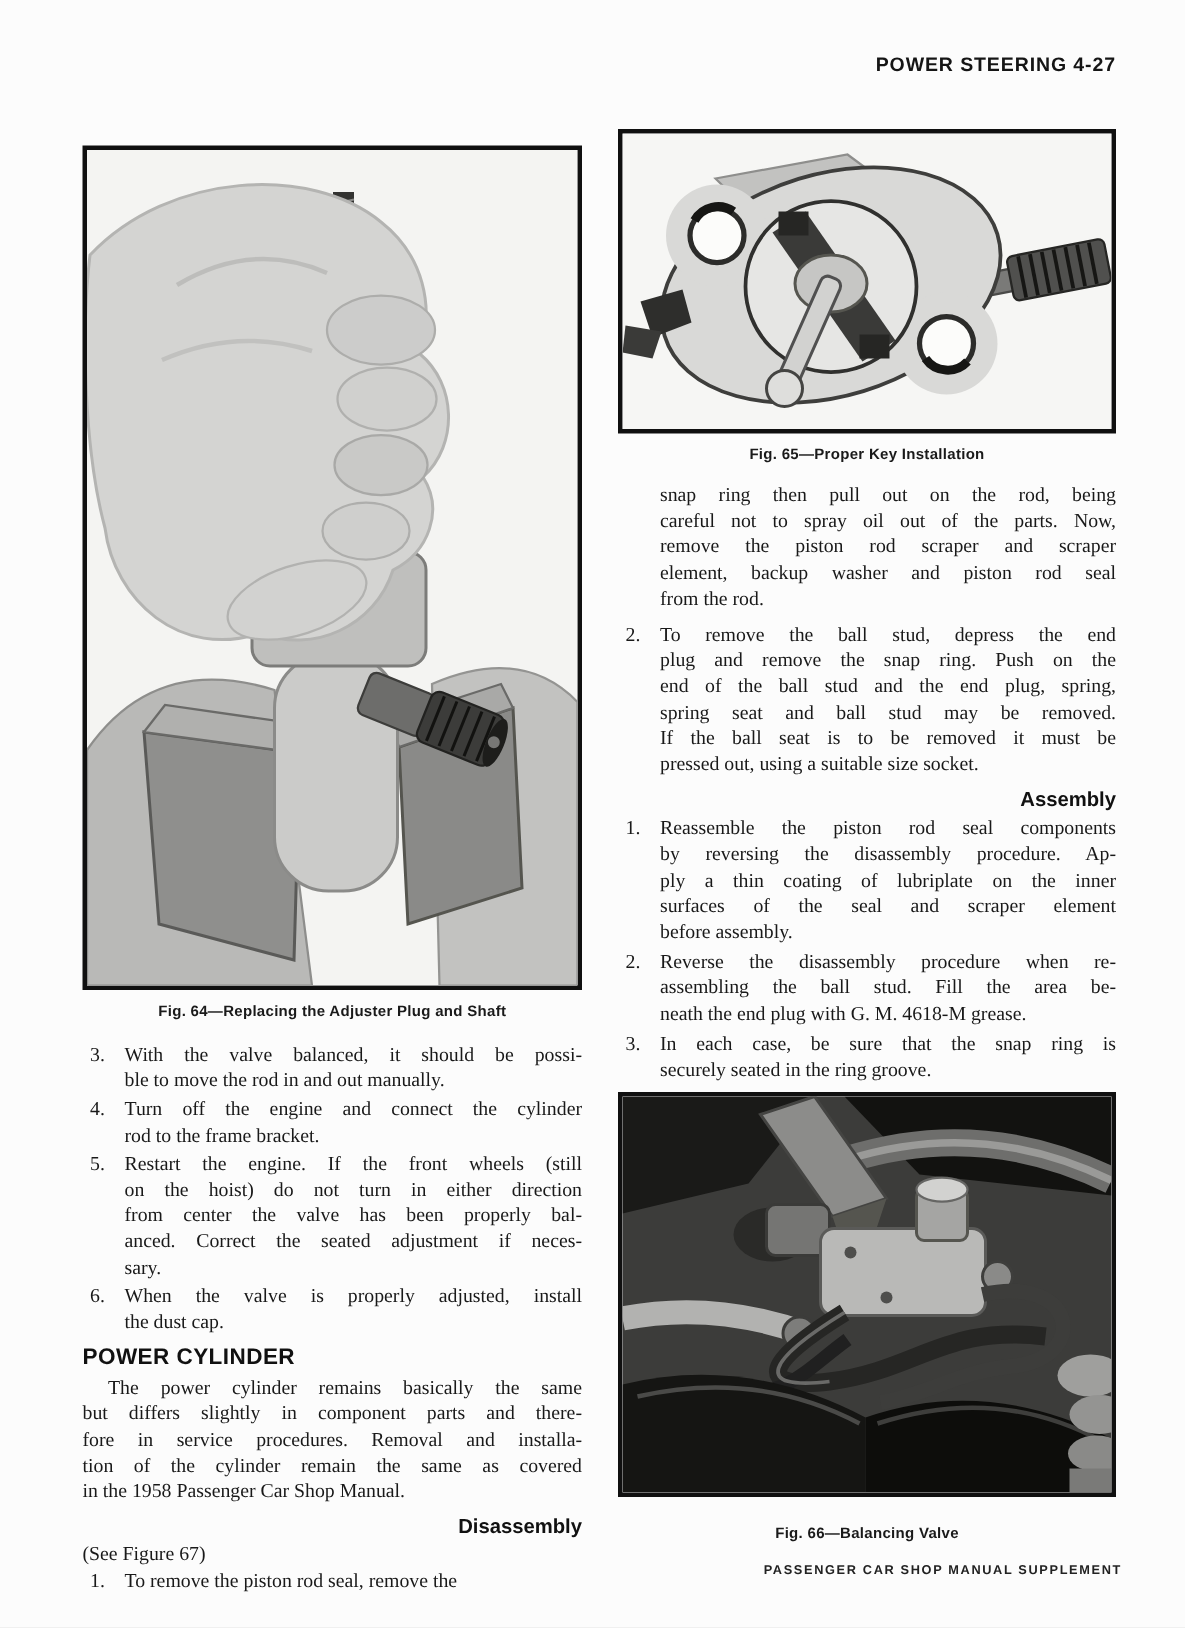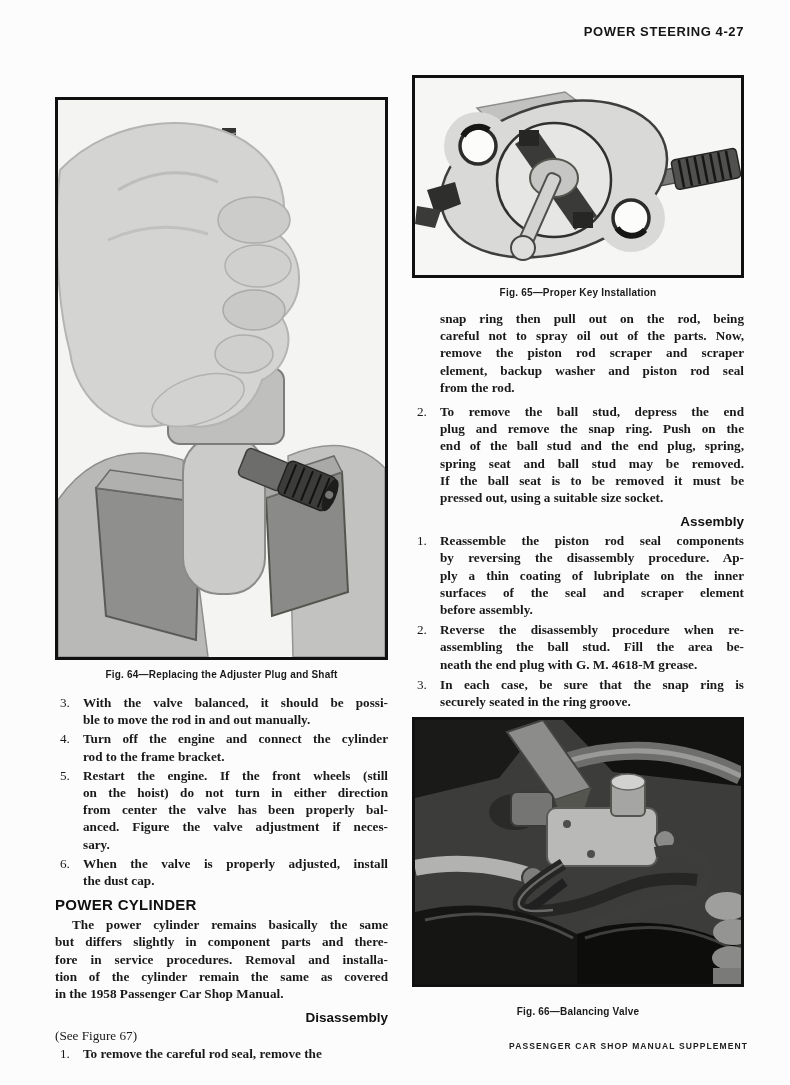--- a/index.html
+++ b/index.html
@@ -5,38 +5,38 @@
   html,body{margin:0;padding:0;background:#e8e8e8;}
   #page{
     position:relative;width:790px;height:1085px;margin:0 auto;
     background:#fcfcfc;color:#1c1c1c;overflow:hidden;
     font-family:"Liberation Serif","DejaVu Serif",serif;
   }
   .col-left{position:absolute;left:55px;top:12px;width:333px;}
   .col-right{position:absolute;left:412px;top:0;width:332px;}
 
   .page-header{
-    margin-top:24px;height:16px;text-align:right;
+    margin-top:35px;height:16px;text-align:right;
     font-family:"Liberation Sans","DejaVu Sans",sans-serif;
     font-weight:bold;font-size:13px;letter-spacing:.6px;color:#151515;
   }
 
   .figframe{border:3px solid #101010;background:#fff;overflow:hidden;}
   .fig64{margin-top:85px;width:327px;height:557px;}
   .fig65{margin-top:35px;width:326px;height:197px;}
   .fig66{margin-top:7px;width:326px;height:264px;}
 
   .caption{
     margin-top:9px;text-align:center;
     font-family:"Liberation Sans","DejaVu Sans",sans-serif;
     font-weight:bold;font-size:10px;letter-spacing:.2px;color:#1a1a1a;
   }
 
   .bodytext{font-size:13.2px;line-height:17.2px;color:#191919;}
-  .line{text-align:justify;text-align-last:justify;font-weight:bold;}
+  .line{text-align:justify;text-align-last:justify;}
   .line:last-child{text-align-last:left;}
   .indent .line:first-child{text-indent:17px;}
 
   .steps{margin-top:14px;}
   .step{position:relative;padding-left:28px;margin-bottom:2px;}
   .step .num{position:absolute;left:5px;top:0;}
   .hang{margin-left:28px;}
 
   .h-major{
     margin:7px 0 3px 0;
@@ -133,21 +133,21 @@
             <div class="line">Turn off the engine and connect the cylinder</div>
             <div class="line">rod to the frame bracket.</div>
           </div>
       </div>
         <div class="step">
         <span class="num">5.</span>
         <div class="step-body">
             <div class="line">Restart the engine. If the front wheels (still</div>
             <div class="line">on the hoist) do not turn in either direction</div>
             <div class="line">from center the valve has been properly bal-</div>
-            <div class="line">anced. Figure the valve adjustment if neces-</div>
+            <div class="line">anced. Correct the seated adjustment if neces-</div>
             <div class="line">sary.</div>
           </div>
       </div>
         <div class="step">
         <span class="num">6.</span>
         <div class="step-body">
             <div class="line">When the valve is properly adjusted, install</div>
             <div class="line">the dust cap.</div>
           </div>
       </div>
@@ -161,21 +161,21 @@
         <div class="line">tion of the cylinder remain the same as covered</div>
         <div class="line">in the 1958 Passenger Car Shop Manual.</div>
       </div>
 
     <div class="h-minor">Disassembly</div>
     <div class="bodytext seefig">(See Figure 67)</div>
     <div class="bodytext" style="margin-top:0;">
         <div class="step">
         <span class="num">1.</span>
         <div class="step-body">
-            <div class="line">To remove the careful rod seal, remove the</div>
+            <div class="line">To remove the piston rod seal, remove the</div>
           </div>
       </div>
       </div>
   </div>
 
   <div class="col-right">
 
     <div class="page-header">POWER STEERING 4-27</div>
 
     <div class="figframe fig65">

